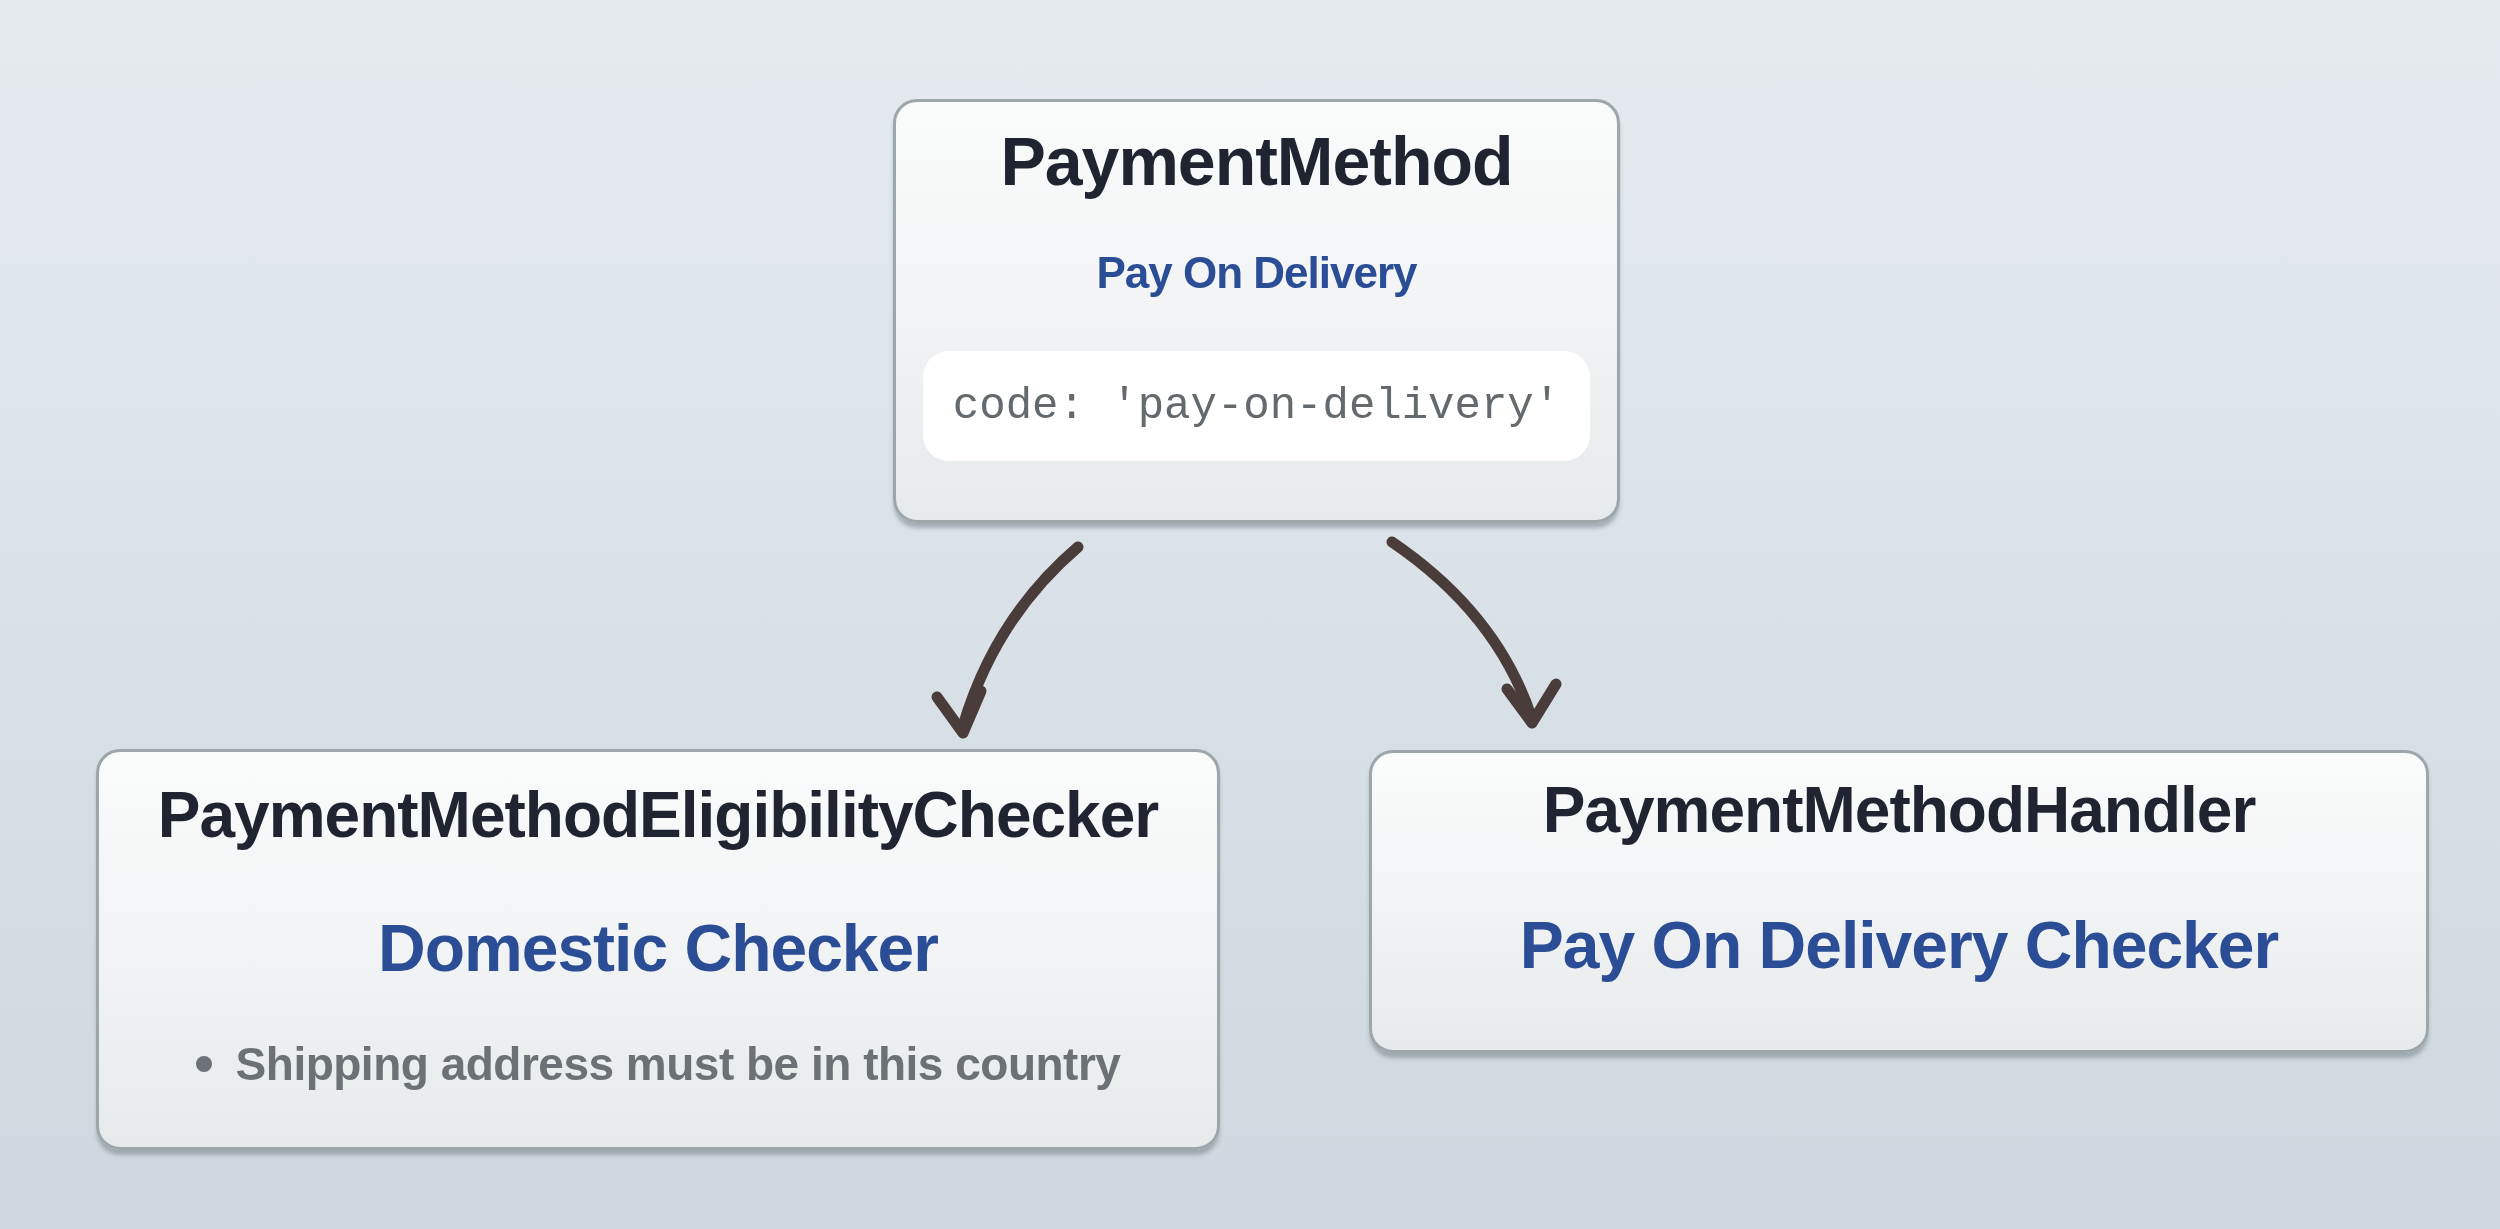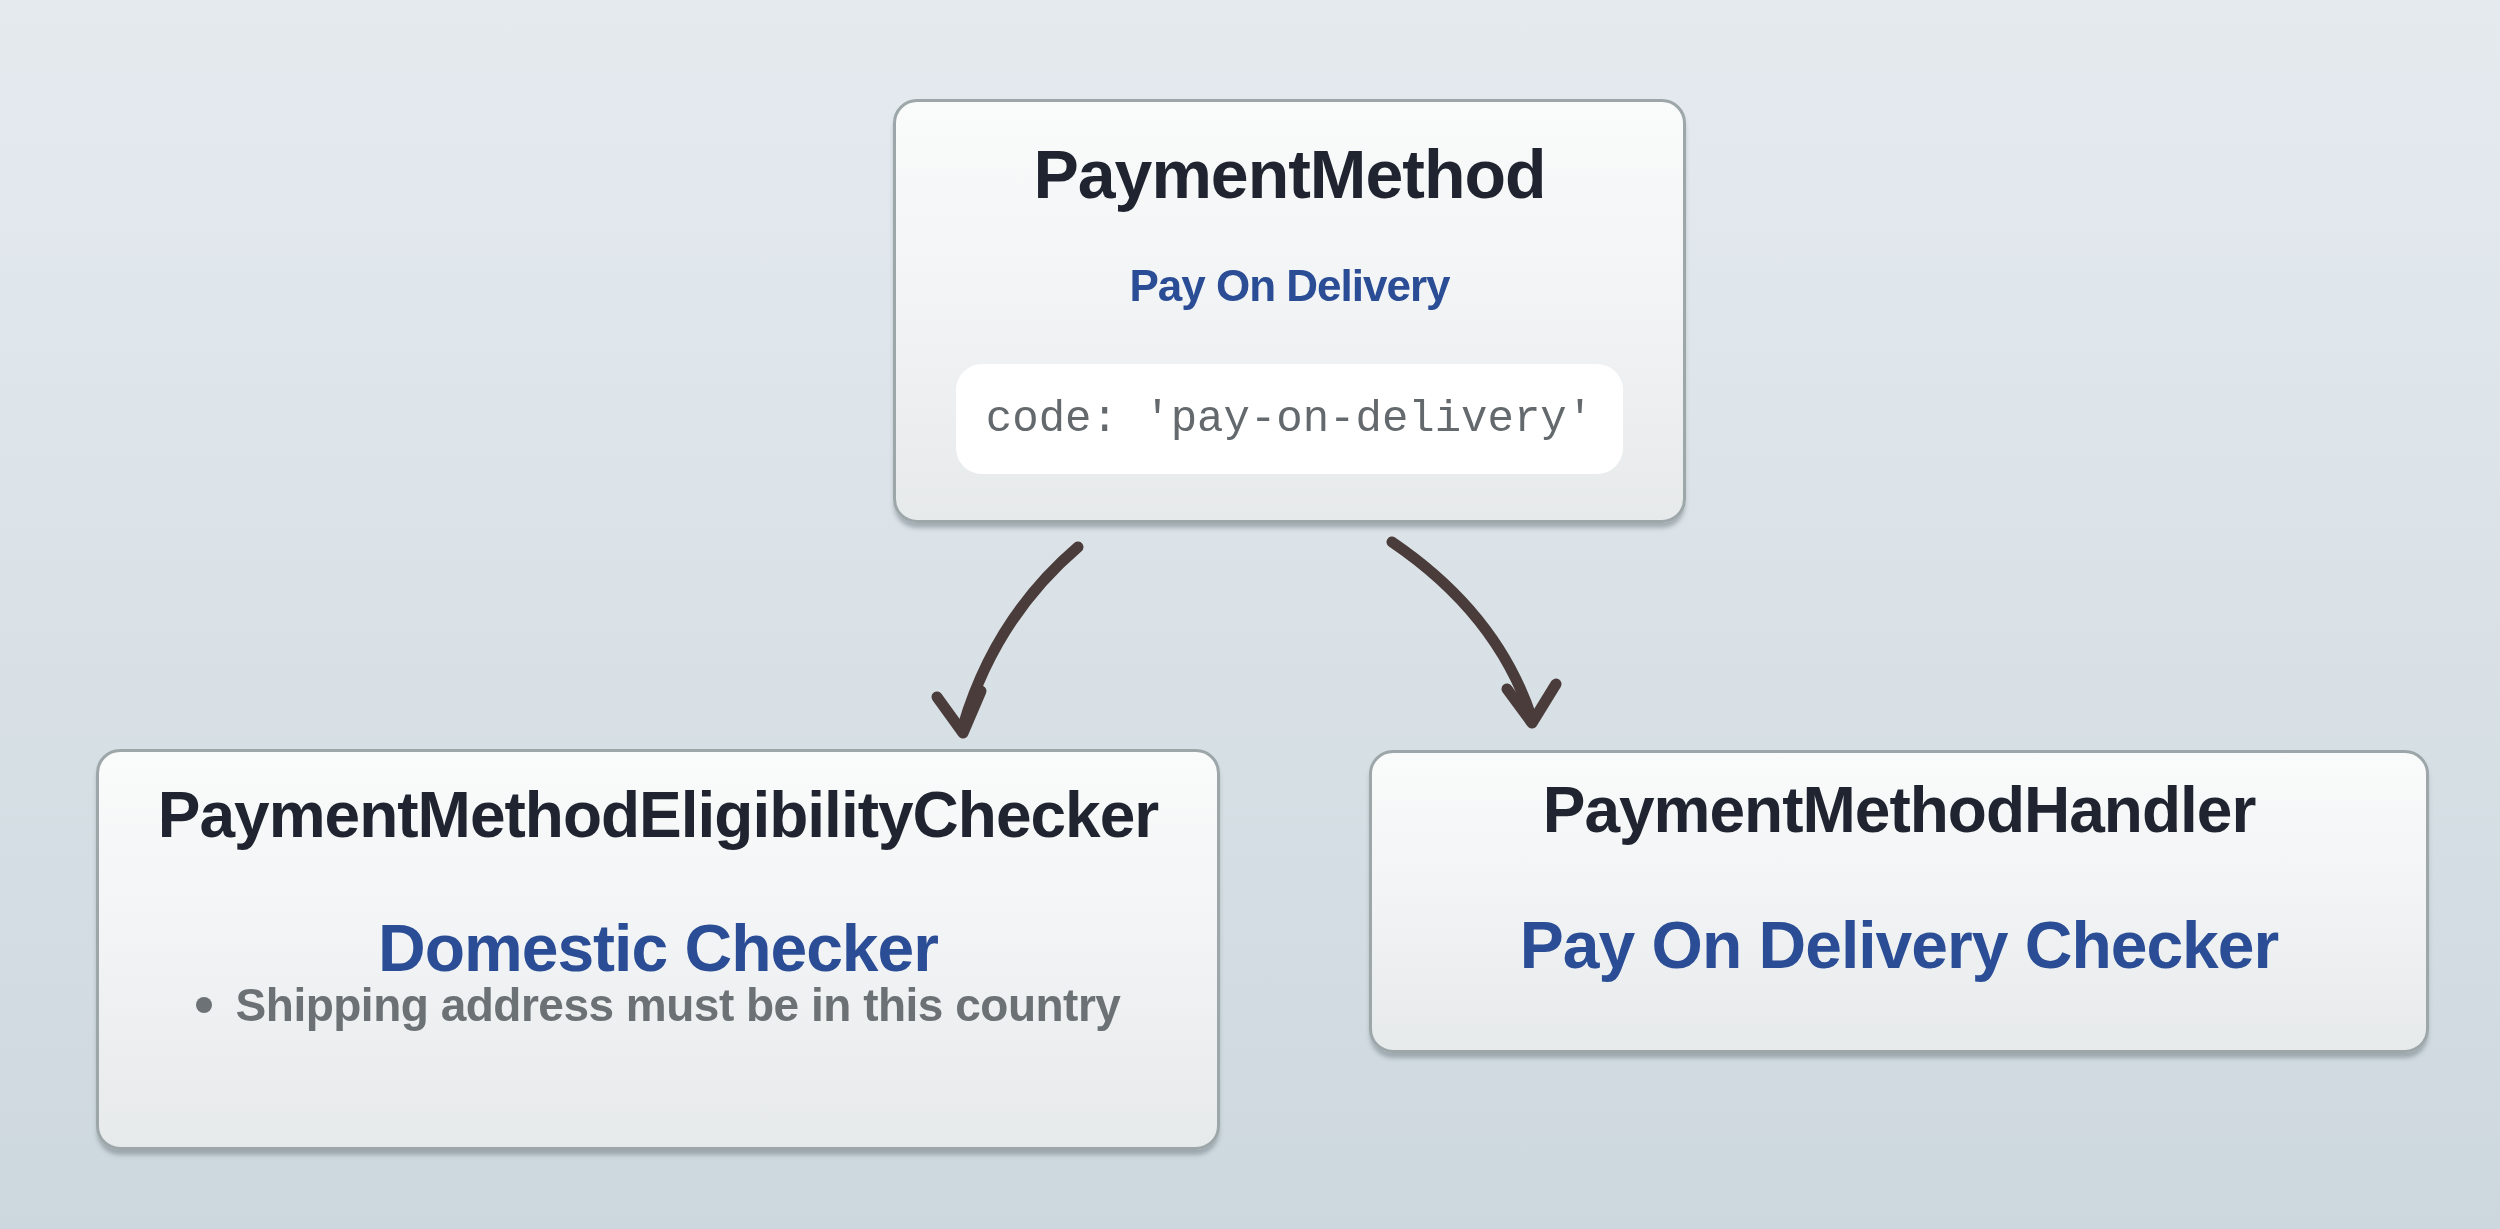--- a/index.html
+++ b/index.html
@@ -31,21 +31,21 @@
   }
   .node {
     position: absolute;
     box-sizing: border-box;
     background: linear-gradient(180deg, #fafbfb 0%, #f2f4f5 45%, #e7eaeb 100%);
     border: 3px solid #9da7aa;
     border-radius: 24px;
     box-shadow: 0 6px 4px -1px rgba(108, 120, 126, 0.5);
     text-align: center;
   }
-  .node-top  { left: 893px;  top:  99px; width: 793px;  height: 424px; padding-top: 36px; }
+  .node-top  { left: 893px;  top:  99px; width: 727px;  height: 424px; padding-top: 23px; }
   .node-left { left: 96px;   top: 749px; width: 1124px; height: 401px; padding-top: 30px; }
   .node-right{ left: 1369px; top: 750px; width: 1060px; height: 303px; padding-top: 24px; }
 
   .node-title {
     margin: 0;
     font-weight: 700;
     color: #1f2430;
     letter-spacing: -1px;
   }
   .node-top  .node-title { font-size: 68px; line-height: 72px; }
@@ -72,20 +72,21 @@
     border-radius: 26px;
     font-family: "Liberation Mono", "DejaVu Sans Mono", monospace;
     font-size: 44px;
     color: #63696c;
     white-space: nowrap;
   }
   .bullet-row {
     display: flex;
     align-items: center;
     justify-content: center;
+    margin-top: 59px;
     gap: 24px;
   }
   .bullet-dot {
     width: 16px;
     height: 16px;
     border-radius: 50%;
     background: #6c7275;
     flex: 0 0 auto;
   }
   .bullet-text {

